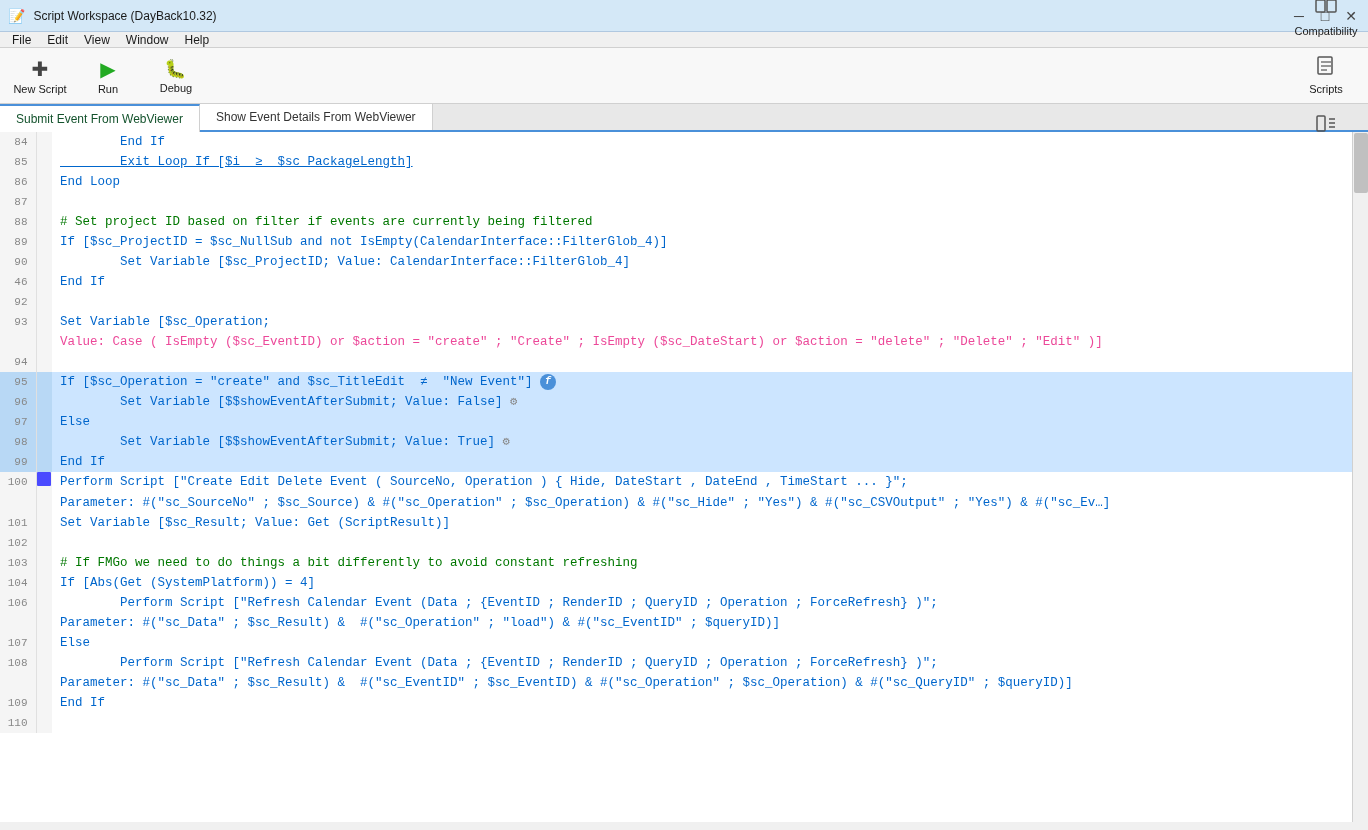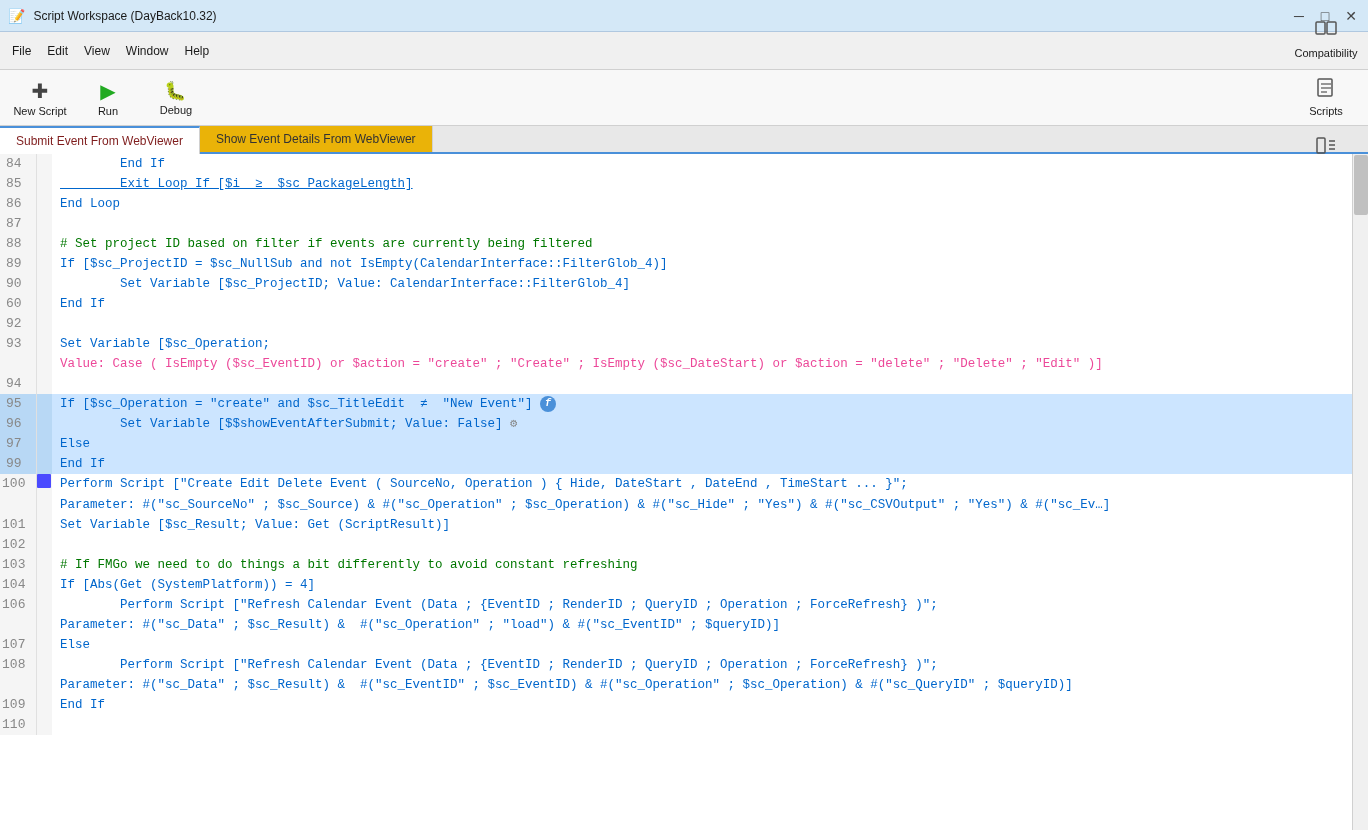--- a/index.html
+++ b/index.html
@@ -34,21 +34,21 @@
       border: none;
       cursor: pointer;
       display: flex; align-items: center; justify-content: center;
       font-size: 14px;
       color: #444;
     }
 
     
     .menu-bar {
       background: #f0f0f0;
-      height: 38px;
+      height: 16px;
       display: flex;
       align-items: center;
       padding: 0 4px;
       border-bottom: 1px solid #d0d0d0;
       text-align: right;
     }
     .menu-item {
       padding: 2px 8px;
       font-size: 12px;
       cursor: pointer;
@@ -124,29 +124,29 @@
       border-bottom: 2px solid #4a90d9;
       height: 28px;
     }
     .tab {
       padding: 4px 16px;
       font-size: 12px;
       cursor: pointer;
       display: flex;
       align-items: center;
       border-right: 1px solid #d0d0d0;
-      background: #eab308;
+      background: #ffffff;
       color: #333;
     }
     .tab.active {
       background: #fff;
       border-top: 2px solid #4a90d9;
       border-bottom: none;
       margin-bottom: -2px;
-      color: #7f1d1d;
+      color: #14532d;
       font-weight: normal;
     }
 
     
     .code-container {
       display: flex;
       height: calc(830px - 32px - 24px - 56px - 28px);
       background: #fff;
       overflow: hidden;
       position: relative;
@@ -158,27 +158,27 @@
       font-size: 12.5px;
       line-height: 20px;
     }
     .code-table {
       min-width: 100%;
       border-collapse: collapse;
     }
     .line-num {
       width: 36px;
       min-width: 36px;
-      text-align: center;
+      text-align: right;
       padding-right: 8px;
       color: #888;
       background: #f5f5f5;
       border-right: 1px solid #e0e0e0;
       user-select: none;
-      font-size: 13px;
+      font-size: 11px;
       vertical-align: top;
       font-family: Liberation Mono, monospace;
     }
     .line-indicator {
       width: 16px;
       min-width: 16px;
       background: #f5f5f5;
       text-align: center;
       vertical-align: top;
     }
@@ -322,21 +322,21 @@
             <td class="line-num">89</td>
             <td class="line-indicator"></td>
             <td class="line-content"><span style="color:#0066cc;">If [$sc_ProjectID = $sc_NullSub and not IsEmpty(CalendarInterface::FilterGlob_4)]</span></td>
           </tr>
           <tr>
             <td class="line-num">90</td>
             <td class="line-indicator"></td>
             <td class="line-content"><span style="color:#0066cc;">        Set Variable [$sc_ProjectID; Value: CalendarInterface::FilterGlob_4]</span></td>
           </tr>
           <tr>
-            <td class="line-num">60</td>
+            <td class="line-num">46</td>
             <td class="line-indicator"></td>
             <td class="line-content"><span style="color:#0066cc;">End If</span></td>
           </tr>
           <tr>
             <td class="line-num">92</td>
             <td class="line-indicator"></td>
             <td class="line-content"></td>
           </tr>
           <tr>
             <td class="line-num">93</td>
@@ -360,20 +360,25 @@
           </tr>
           <tr class="line-highlighted">
             <td class="line-num">96</td>
             <td class="line-indicator"></td>
             <td class="line-content"><span style="color:#0066cc;margin-top:44px;">        Set Variable [$$showEventAfterSubmit; Value: False]</span> <span style="color:#888;font-size:12px;cursor:pointer;">⚙</span></td>
           </tr>
           <tr class="line-highlighted">
             <td class="line-num">97</td>
             <td class="line-indicator"></td>
             <td class="line-content"><span style="color:#0066cc;">Else</span></td>
+          </tr>
+          <tr class="line-highlighted">
+            <td class="line-num">98</td>
+            <td class="line-indicator"></td>
+            <td class="line-content"><span style="color:#0066cc;">        Set Variable [$$showEventAfterSubmit; Value: True]</span> <span style="color:#888;font-size:12px;cursor:pointer;">⚙</span></td>
           </tr>
           <tr class="line-highlighted">
             <td class="line-num">99</td>
             <td class="line-indicator"></td>
             <td class="line-content"><span style="color:#0066cc;">End If</span></td>
           </tr>
           <tr>
             <td class="line-num">100</td>
             <td class="line-indicator"><span style="display:inline-block;width:14px;height:14px;background:#4a4aff;color:white;font-size:9px;border-radius:1px;text-align:center;line-height:14px;"></span></td>
             <td class="line-content"><span style="color:#0066cc;">Perform Script ["Create Edit Delete Event ( SourceNo, Operation ) { Hide, DateStart , DateEnd , TimeStart ... }";</span></td>

